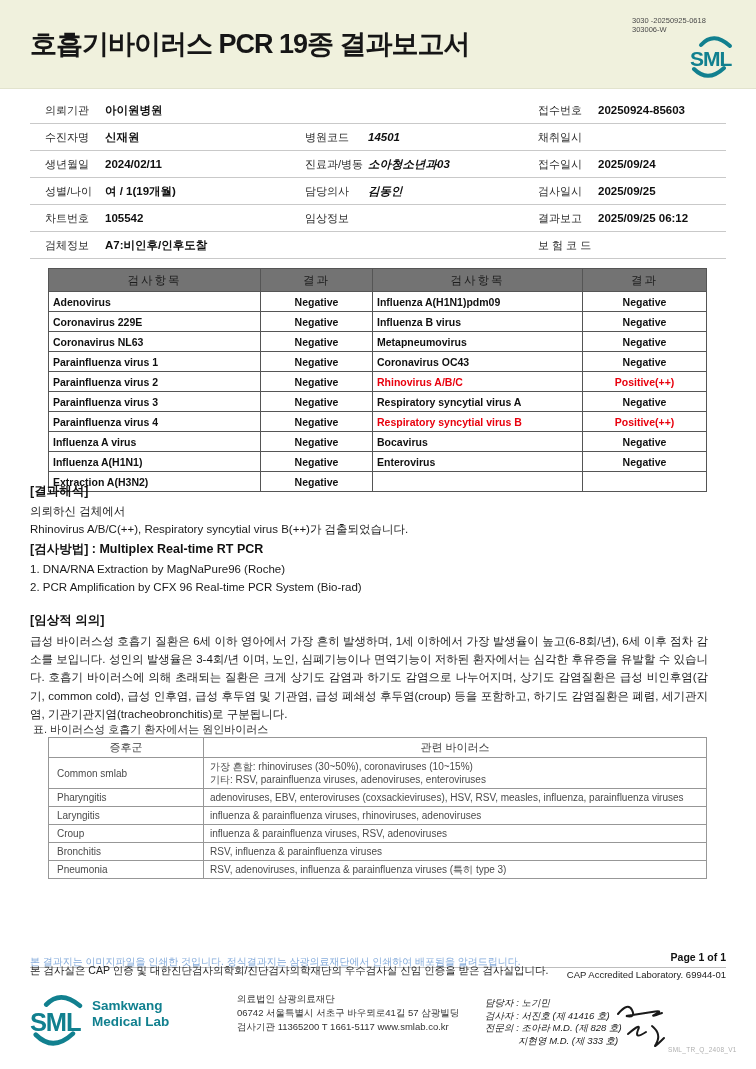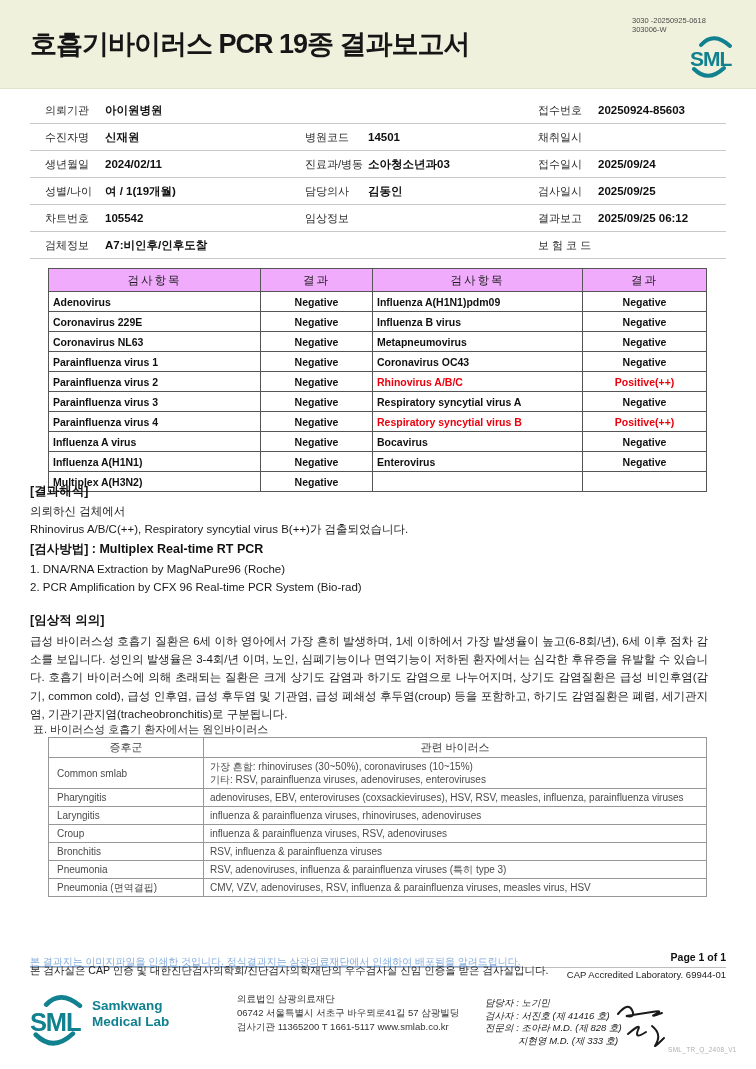--- a/index.html
+++ b/index.html
@@ -13,27 +13,27 @@
   .sml-logo{position:absolute;}
   .sml-logo svg{display:block;}
 
   
   #info{position:absolute;left:30px;top:97px;width:696px;}
   .irow{position:relative;height:26px;border-bottom:1px solid #c9c9c9;}
   .irow span{position:absolute;top:0;line-height:26px;white-space:nowrap;}
   .lbl{font-size:11px;color:#2b2b2b;}
   .val{font-size:11.5px;font-weight:bold;color:#0f0f0f;}
   .l-lbl{left:15px;} .l-val{left:75px;}
-  .m-lbl{left:275px;} .m-val{left:338px;}
+  .m-lbl{left:275px;} .m-val{left:338px;font-style:italic;}
   .r-lbl{left:508px;} .r-val{left:568px;}
 
   
   #rtable{position:absolute;left:48px;top:268px;width:658px;border-collapse:collapse;table-layout:fixed;}
   #rtable th,#rtable td{border:1px solid #555;overflow:hidden;white-space:nowrap;}
-  #rtable th{height:20px;background:#f0abfc;font-family:"Liberation Serif","DejaVu Serif",serif;font-size:11.5px;font-weight:normal;letter-spacing:2px;color:#1c1c1c;text-align:center;}
+  #rtable th{height:20px;background:#737373;font-family:"Liberation Serif","DejaVu Serif",serif;font-size:11.5px;font-weight:normal;letter-spacing:2px;color:#1c1c1c;text-align:center;}
   #rtable td{height:17px;font-size:10.5px;font-weight:bold;color:#101010;}
   #rtable td.item{padding-left:4px;text-align:left;}
   #rtable td.res{text-align:center;}
   #rtable td.pos{color:#e8000d;}
 
   
   .sec{position:absolute;left:30px;width:700px;}
   .sec-h{font-size:12.5px;font-weight:bold;color:#111;margin:0 0 3px 0;}
   .sec-line{font-size:11.5px;color:#1a1a1a;line-height:17.5px;margin:0;}
   #clinical p.body{font-size:11.5px;color:#1a1a1a;line-height:18.2px;margin:2px 0 0 0;width:678px;text-align:justify;}
@@ -41,21 +41,21 @@
 
   
   #stable{position:absolute;left:48px;top:737px;width:658px;border-collapse:collapse;table-layout:fixed;}
   #stable th,#stable td{border:1px solid #979797;font-size:10px;color:#4a4a4a;line-height:13px;}
   #stable th{height:17px;font-weight:normal;font-size:11px;color:#3d3d3d;text-align:center;}
   #stable td{padding:2px 6px;vertical-align:middle;white-space:pre-line;}
   #stable td.syn{padding-left:8px;}
 
   
   #hrline{position:absolute;left:30px;top:967px;width:696px;height:1px;background:#bdbdbd;}
-  #note-blue{position:absolute;left:30px;top:955px;font-size:10px;color:#84abdb;white-space:nowrap;text-decoration:underline;}
+  #note-blue{position:absolute;left:30px;top:955px;font-size:10px;color:#84abdb;white-space:nowrap;}
   #note-black{position:absolute;left:30px;top:964px;font-size:10.5px;color:#222;white-space:nowrap;}
   #pageno{position:absolute;right:30px;top:951px;font-size:10.5px;font-weight:bold;color:#111;}
   #capline{position:absolute;right:30px;top:969px;font-size:9.5px;color:#222;}
 
   
   #f-logo{left:28px;top:993px;}
   #f-name{position:absolute;left:92px;top:998px;font-size:13.5px;font-weight:bold;color:#11808f;line-height:16px;}
   #f-addr{position:absolute;left:237px;top:992px;font-size:9.5px;color:#333;line-height:14px;}
   #f-staff{position:absolute;left:485px;top:997px;font-size:9.5px;color:#222;line-height:12.5px;font-style:italic;}
   #f-staff .indent{padding-left:33px;}
@@ -191,21 +191,21 @@
       <td class="item">Bocavirus</td>
       <td class="res">Negative</td>
     </tr>
     <tr>
       <td class="item">Influenza A(H1N1)</td>
       <td class="res">Negative</td>
       <td class="item">Enterovirus</td>
       <td class="res">Negative</td>
     </tr>
     <tr>
-      <td class="item">Multiplex A(H3N2)</td>
+      <td class="item">Extraction A(H3N2)</td>
       <td class="res">Negative</td>
       <td class="item"></td>
       <td class="res"></td>
     </tr>
   </tbody>
     </table>
 
   <div id="interp" class="sec" style="top:483px;">
     <p class="sec-h">[결과해석]</p>
     <p class="sec-line">의뢰하신 검체에서</p>
@@ -252,24 +252,20 @@
       <td>influenza &amp; parainfluenza viruses, RSV, adenoviruses</td>
     </tr>
     <tr>
       <td class="syn">Bronchitis</td>
       <td>RSV, influenza &amp; parainfluenza viruses</td>
     </tr>
     <tr>
       <td class="syn">Pneumonia</td>
       <td>RSV, adenoviruses, influenza &amp; parainfluenza viruses (특히 type 3)</td>
     </tr>
-    <tr>
-      <td class="syn">Pneumonia (면역결핍)</td>
-      <td>CMV, VZV, adenoviruses, RSV, influenza &amp; parainfluenza viruses, measles virus, HSV</td>
-    </tr>
   </tbody>
     </table>
 
   <div id="hrline"></div>
   <div id="note-blue">본 결과지는 이미지파일을 인쇄한 것입니다. 정식결과지는 삼광의료재단에서 인쇄하여 배포됨을 알려드립니다.</div>
   <div id="note-black">본 검사실은 CAP 인증 및 대한진단검사의학회/진단검사의학재단의 우수검사실 신임 인증을 받은 검사실입니다.</div>
   <div id="pageno">Page 1 of 1</div>
   <div id="capline">CAP Accredited Laboratory. 69944-01</div>
 
   <div class="sml-logo" id="f-logo">

